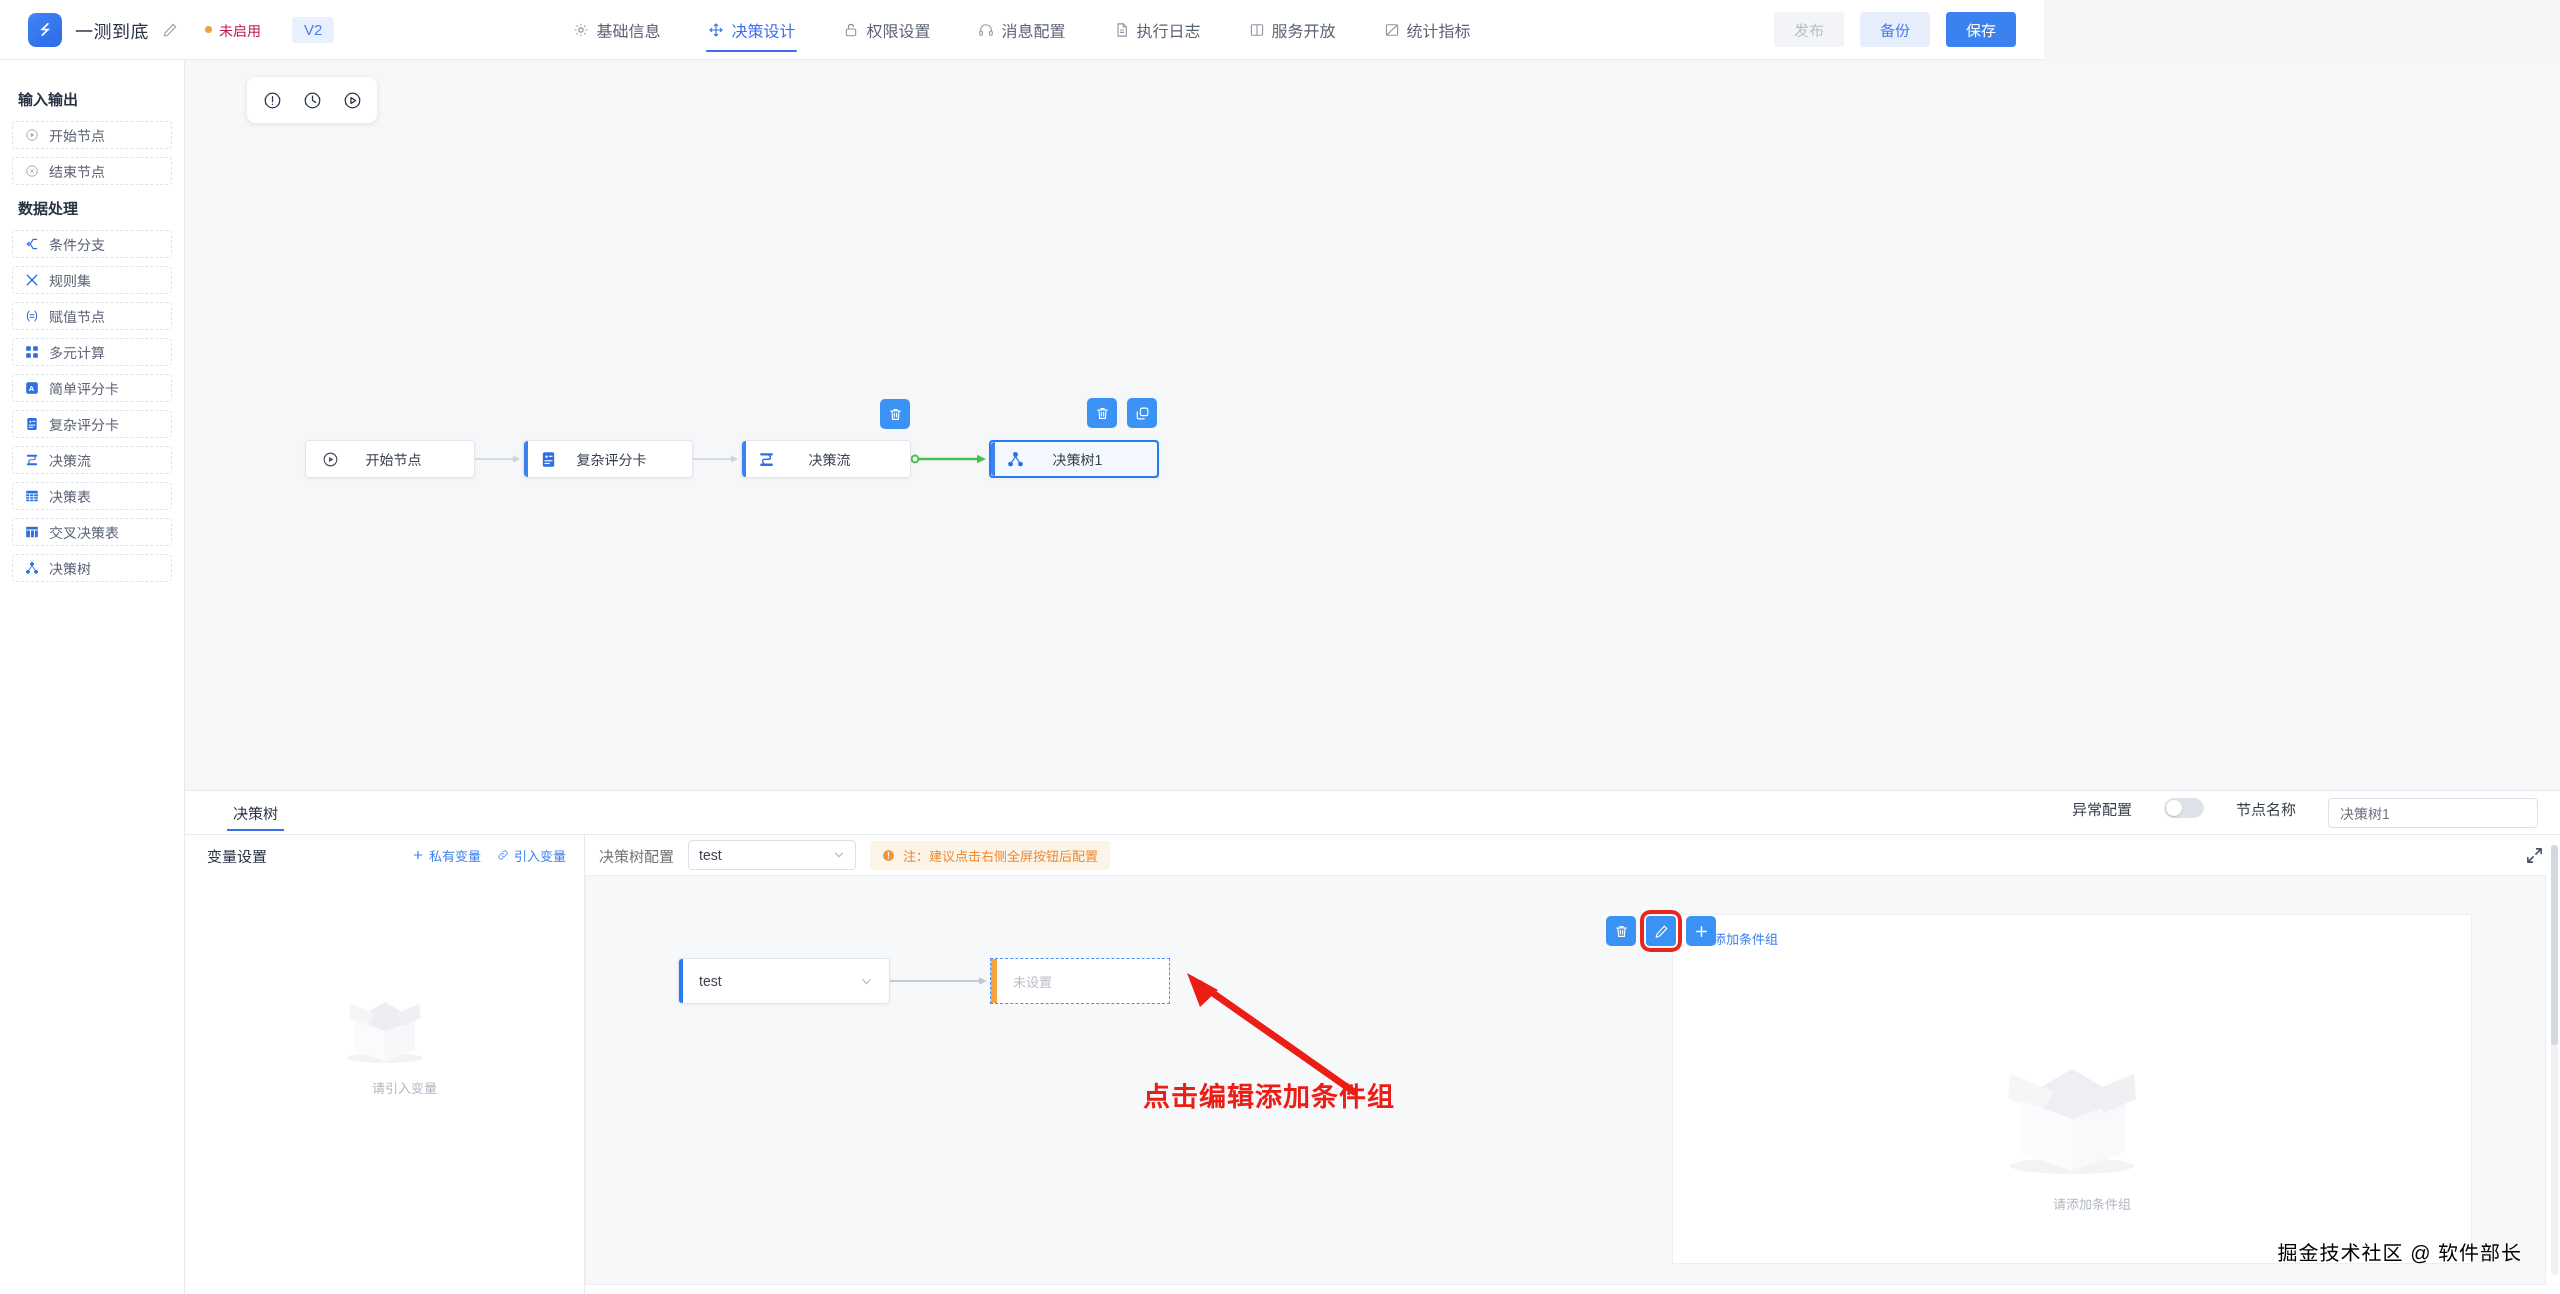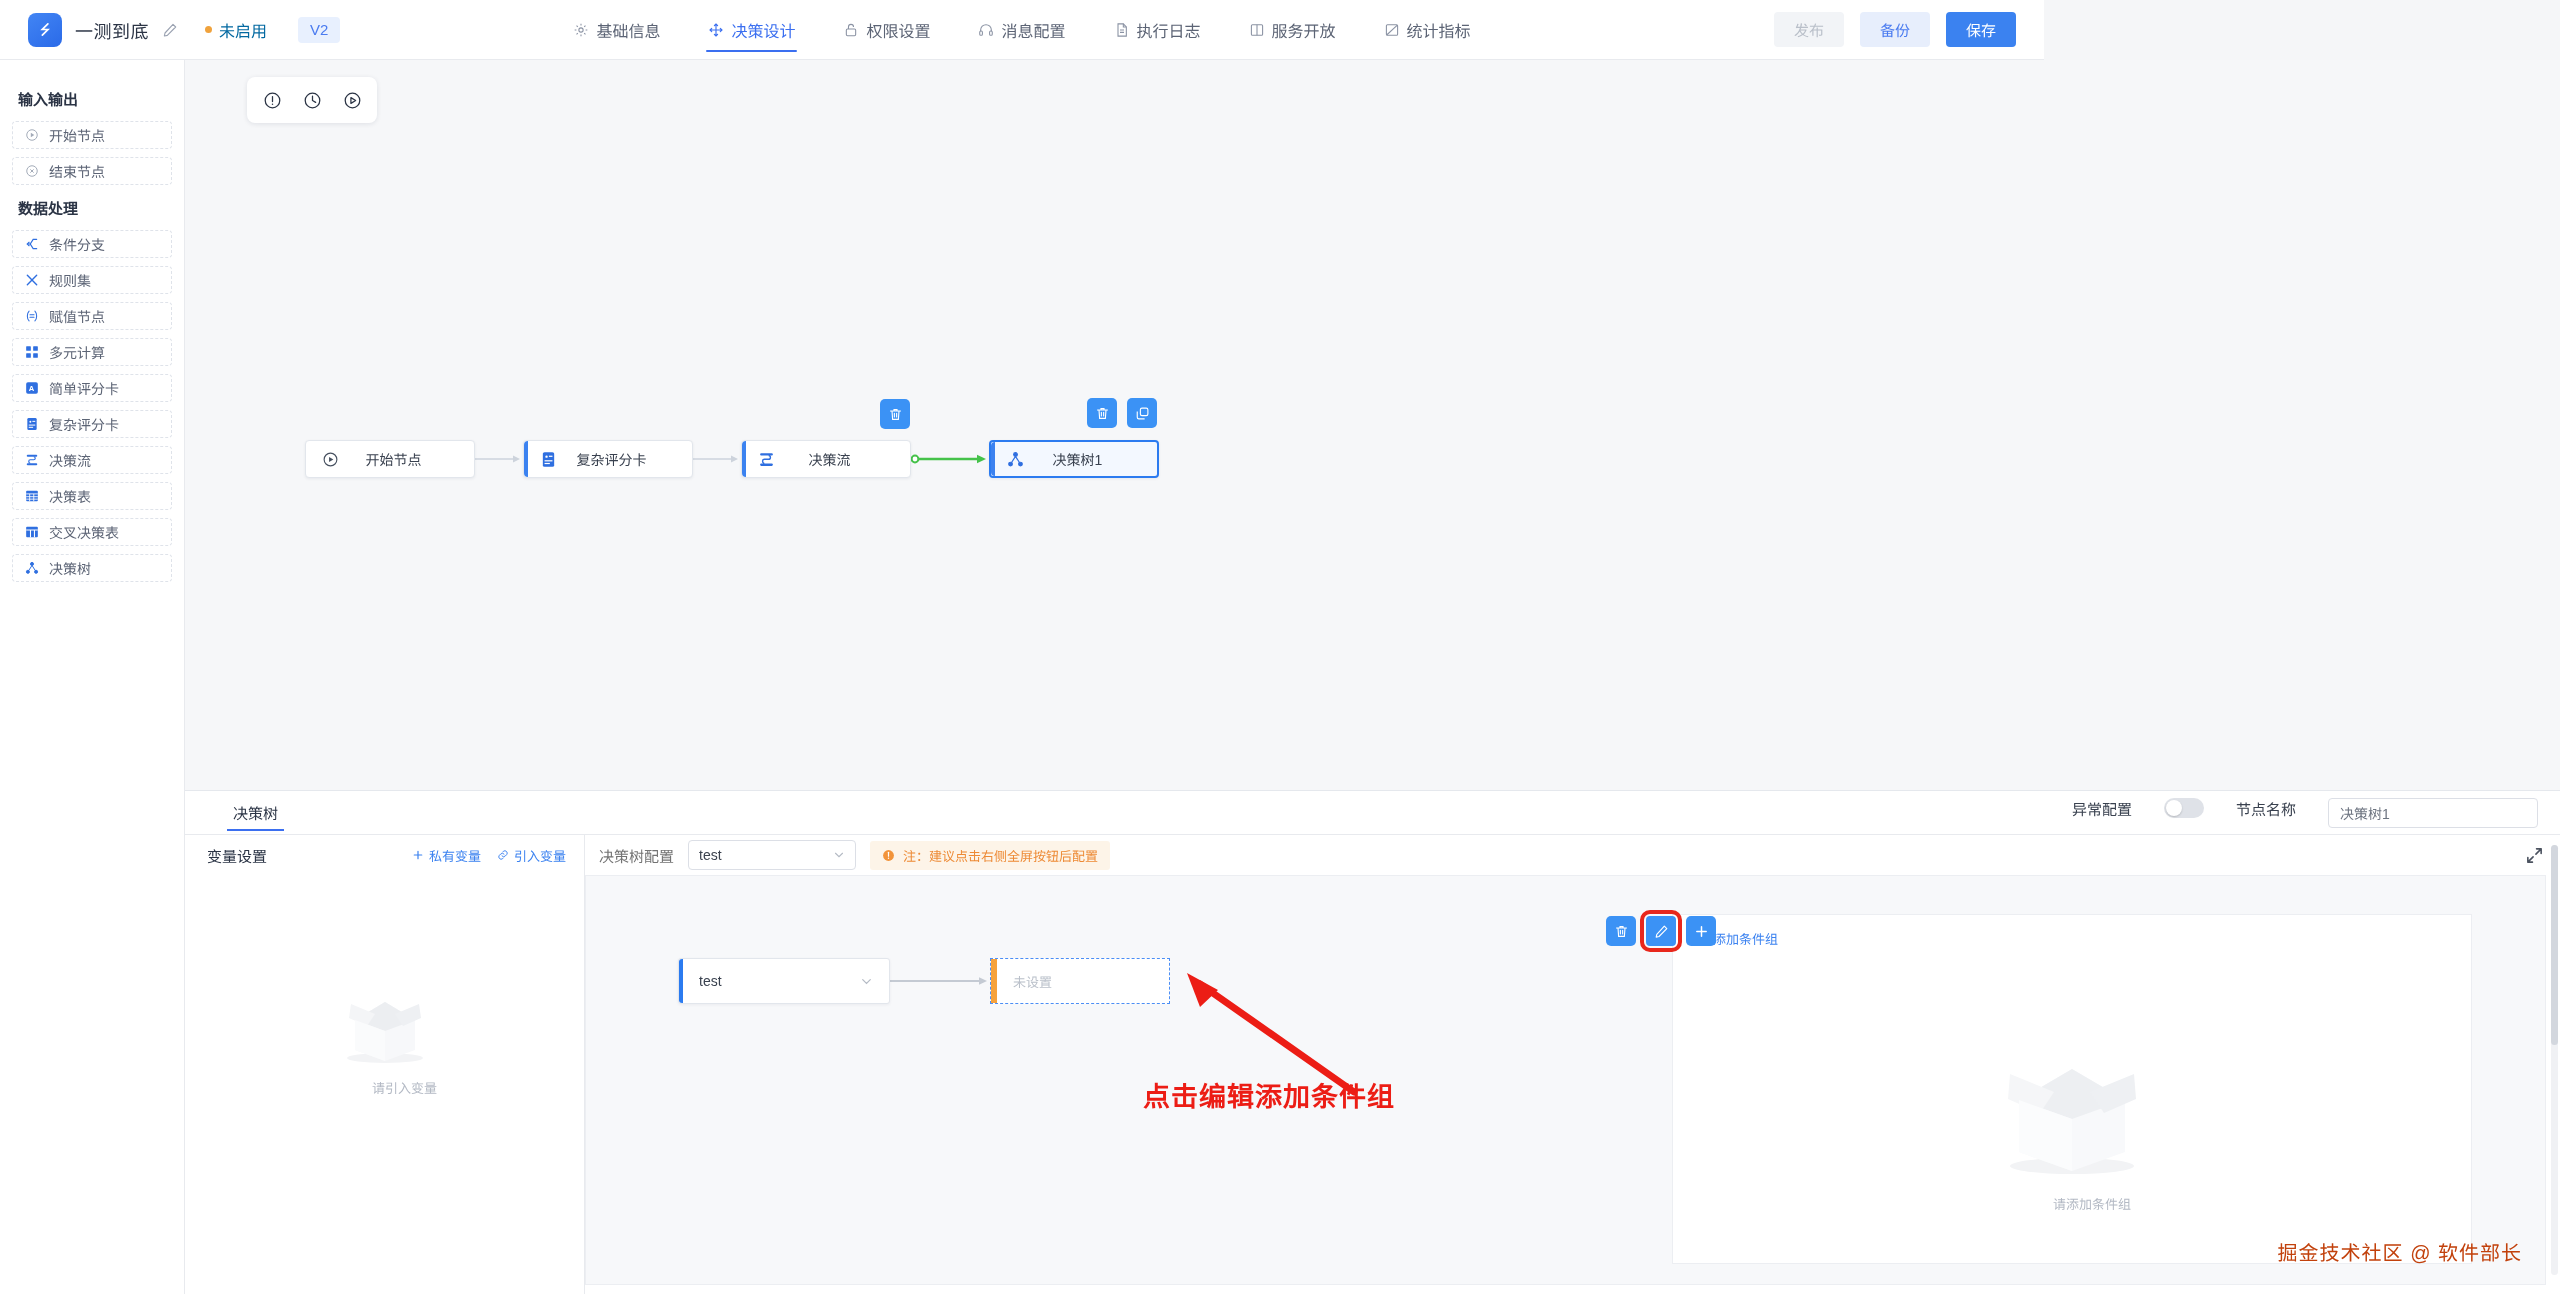--- a/index.html
+++ b/index.html
@@ -22,21 +22,21 @@
   .applogo {
     width: 34px; height: 34px; border-radius: 8px;
     background: linear-gradient(145deg,#4285f4,#2a6ae8);
     display: flex; align-items: center; justify-content: center;
     color: #fff; font-size: 18px; font-weight: 700; font-style: italic;
   }
   .proj-name { font-size: 18px; color: #2b3445; letter-spacing: .5px; }
   .pencil-ic { width: 16px; height: 16px; color: #9aa2b1; display:block; }
   .status-wrap { display: flex; align-items: center; gap: 7px; margin-left: 14px; }
   .status-dot { width: 7px; height: 7px; border-radius: 50%; background: #f0a23c; }
-  .status-text { font-size: 16px; color: #0369a1; }
+  .status-text { font-size: 14px; color: #be185d; }
   .ver-badge {
     margin-left: 18px; background: #e8f0fe; color: #4a7bf0;
     font-size: 15px; padding: 4px 12px; border-radius: 4px; line-height: 1.2;
   }
 
   .tb-tabs { flex: 1; display: flex; align-items: center; justify-content: center; gap: 44px; height: 60px; }
   .tab {
     display: flex; align-items: center; gap: 7px; height: 60px;
     font-size: 16px; color: #5c6475; position: relative; cursor: pointer;
     padding: 0 2px;
@@ -224,21 +224,21 @@
   }
 
   .annot-text {
     position: absolute; left: 1143px; top: 1075px; font-size: 27px; color: #ec1d15;
     font-weight: 700; letter-spacing: 1px; z-index: 30; white-space: nowrap; text-align: right;
   }
   .annot-arrow { position: absolute; left: 1140px; top: 960px; width: 240px; height: 140px; z-index: 29; }
 
   .watermark {
     position: absolute; right: 38px; bottom: 28px; font-size: 20px;
-    color: #c2410c; letter-spacing: 1px; z-index: 35;
+    color: #000000; letter-spacing: 1px; z-index: 35;
   }
   .scrollbar-v {
     position: absolute; right: 2px; top: 845px; width: 7px; height: 430px;
     background: #f0f1f4; border-radius: 4px;
   }
   .scrollbar-v::after {
     content: ""; position: absolute; top: 0; left: 0; width: 7px; height: 200px;
     background: #d3d7de; border-radius: 4px;
   }
 </style>

